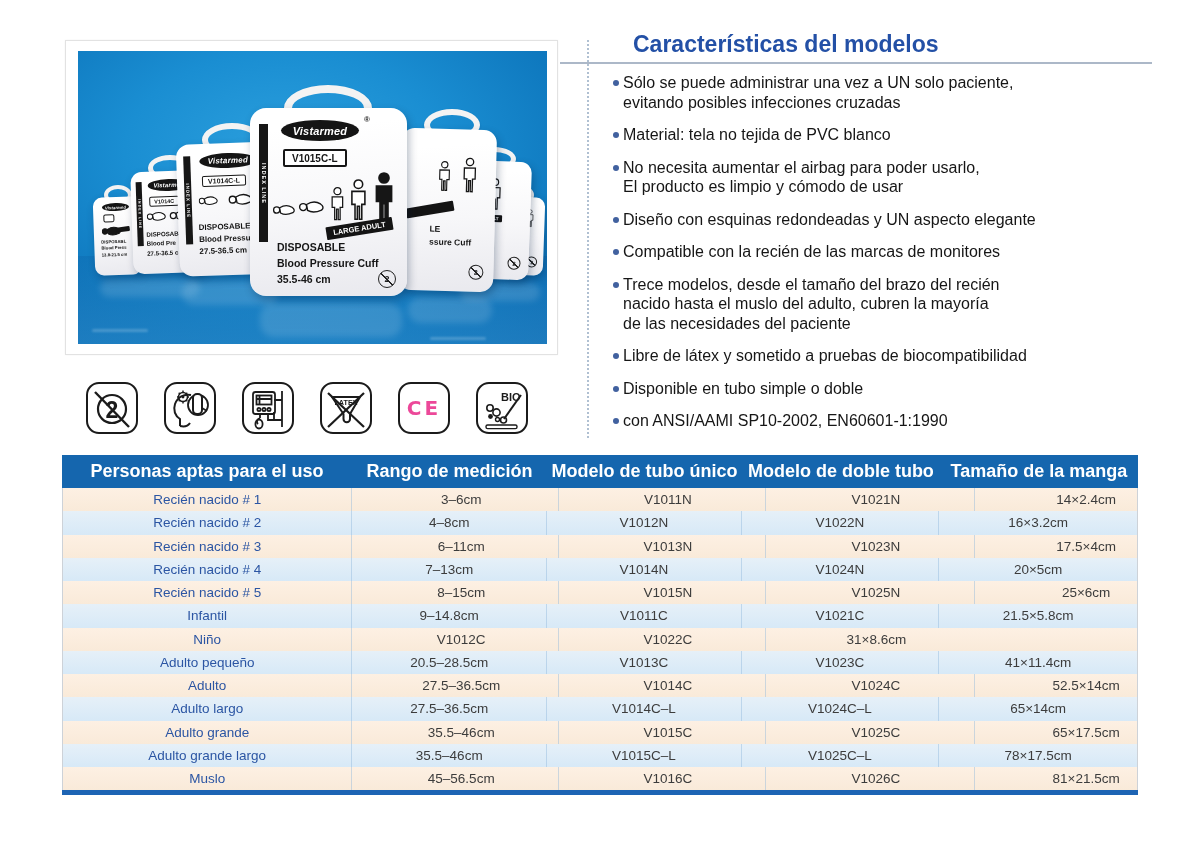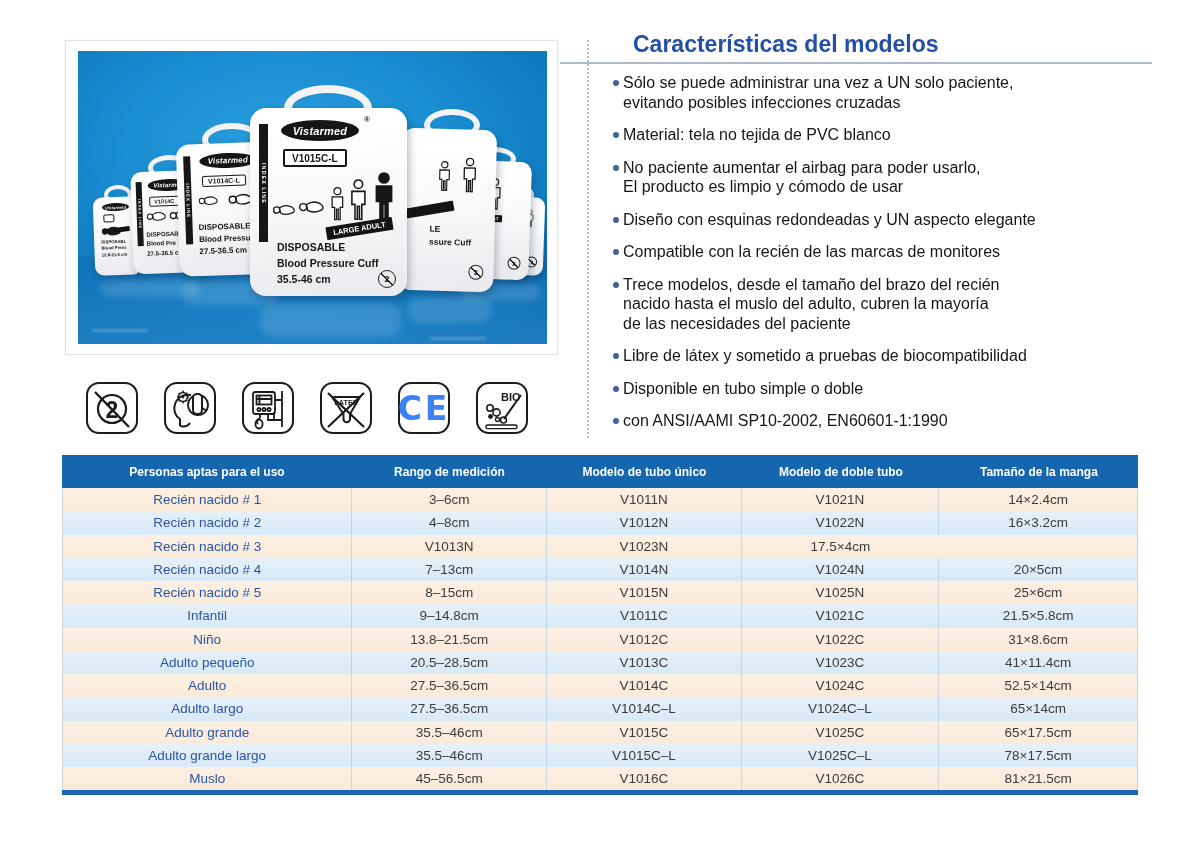--- a/index.html
+++ b/index.html
@@ -63,21 +63,21 @@
     font-weight:bold;color:#222;background:
       linear-gradient(to top right, transparent 45%, #222 45%, #222 53%, transparent 53%);
   }
   .figs{position:absolute;}
   
   .icon-row{position:absolute;left:86px;top:382px;display:flex;gap:26px;}
   .cert{
     width:52px;height:52px;border:2.5px solid #1b1b1b;border-radius:13px;background:#fff;
     display:flex;align-items:center;justify-content:center;box-sizing:border-box;
   }
-  .ce-text{font-weight:bold;font-size:33px;letter-spacing:3px;color:#3b82f6;font-family:"DejaVu Sans",sans-serif;}
+  .ce-text{font-weight:bold;font-size:20px;letter-spacing:3px;color:#ec4899;font-family:"DejaVu Sans",sans-serif;}
   
   .v-divider{
     position:absolute;left:587px;top:40px;height:398px;width:0;
     border-left:2px dotted #b0c0d2;
   }
   .page-title{
     position:absolute;left:633px;top:31px;margin:0;
     font-size:23px;font-weight:bold;color:#2350a6;
   }
   .title-rule{
@@ -89,25 +89,25 @@
   }
   .bullet{display:flex;gap:4px;}
   .dot{flex:0 0 auto;width:6px;height:6px;border-radius:50%;background:#41619f;margin-top:7px;}
   .btext{font-size:16px;line-height:19.5px;color:#161616;white-space:pre-line;}
   
   .size-table{position:absolute;left:62px;top:455px;width:1076px;}
   .t-row{display:grid;grid-template-columns:26.95% 18.12% 18.12% 18.40% 18.41%;}
   .t-head{background:#1566ae;height:33px;}
   .t-head .th{
     display:flex;align-items:center;justify-content:center;
-    color:#fff;font-size:12px;font-weight:bold;
+    color:#fff;font-size:18px;font-weight:bold;
   }
   .t-body{border-left:1px solid #cdd2d8;border-right:1px solid #cdd2d8;}
   .t-body .t-row{height:23.25px;}
-  .t-body .t-row.odd{background:linear-gradient(180deg,#fdf0e3,#f9ead9);}
+  .t-body .t-row.odd{background:linear-gradient(180deg,#fdf0e3,#f9ead9);gap:12px;}
   .t-body .t-row.even{background:linear-gradient(180deg,#e6f0f8,#d7e9f7);}
   .td{
     display:flex;align-items:center;justify-content:center;
     font-size:13.5px;color:#3c3c3c;border-right:1px solid rgba(145,185,220,.45);
   }
   .td:last-child{border-right:none;}
   .td.first{color:#2b55a3;}
   .t-footbar{height:5px;background:#1d64b4;}
 </style>
 </head>
@@ -317,21 +317,21 @@
       <span class="dot"></span>
       <span class="btext">Sólo se puede administrar una vez a UN solo paciente,
 evitando posibles infecciones cruzadas</span>
     </div>
     <div class="bullet">
       <span class="dot"></span>
       <span class="btext">Material: tela no tejida de PVC blanco</span>
     </div>
     <div class="bullet">
       <span class="dot"></span>
-      <span class="btext">No paciente aumentar el airbag para poder usarlo,
+      <span class="btext">No necesita aumentar el airbag para poder usarlo,
 El producto es limpio y cómodo de usar</span>
     </div>
     <div class="bullet">
       <span class="dot"></span>
       <span class="btext">Diseño con esquinas redondeadas y UN aspecto elegante</span>
     </div>
     <div class="bullet">
       <span class="dot"></span>
       <span class="btext">Compatible con la recién de las marcas de monitores</span>
     </div>
@@ -373,20 +373,21 @@
       </div>
       <div class="t-row even">
         <div class="td first">Recién nacido # 2</div>
         <div class="td">4–8cm</div>
         <div class="td">V1012N</div>
         <div class="td">V1022N</div>
         <div class="td">16×3.2cm</div>
       </div>
       <div class="t-row odd">
         <div class="td first">Recién nacido # 3</div>
+        <div class="td">6–11cm</div>
         <div class="td">V1013N</div>
         <div class="td">V1023N</div>
         <div class="td">17.5×4cm</div>
       </div>
       <div class="t-row even">
         <div class="td first">Recién nacido # 4</div>
         <div class="td">7–13cm</div>
         <div class="td">V1014N</div>
         <div class="td">V1024N</div>
         <div class="td">20×5cm</div>
@@ -400,21 +401,20 @@
       </div>
       <div class="t-row even">
         <div class="td first">Infantil</div>
         <div class="td">9–14.8cm</div>
         <div class="td">V1011C</div>
         <div class="td">V1021C</div>
         <div class="td">21.5×5.8cm</div>
       </div>
       <div class="t-row odd">
         <div class="td first">Niño</div>
-        <div class="td">13.8–21.5cm</div>
         <div class="td">V1012C</div>
         <div class="td">V1022C</div>
         <div class="td">31×8.6cm</div>
       </div>
       <div class="t-row even">
         <div class="td first">Adulto pequeño</div>
         <div class="td">20.5–28.5cm</div>
         <div class="td">V1013C</div>
         <div class="td">V1023C</div>
         <div class="td">41×11.4cm</div>

